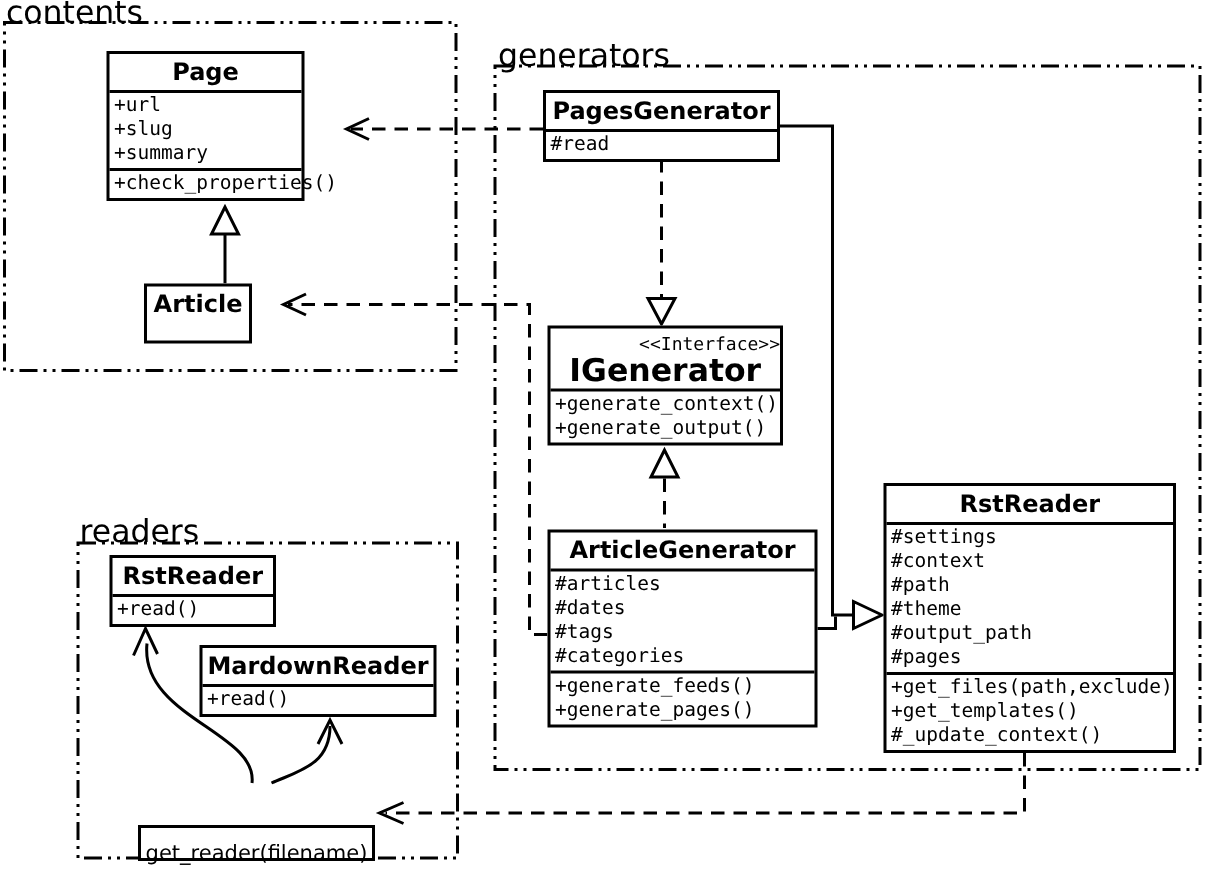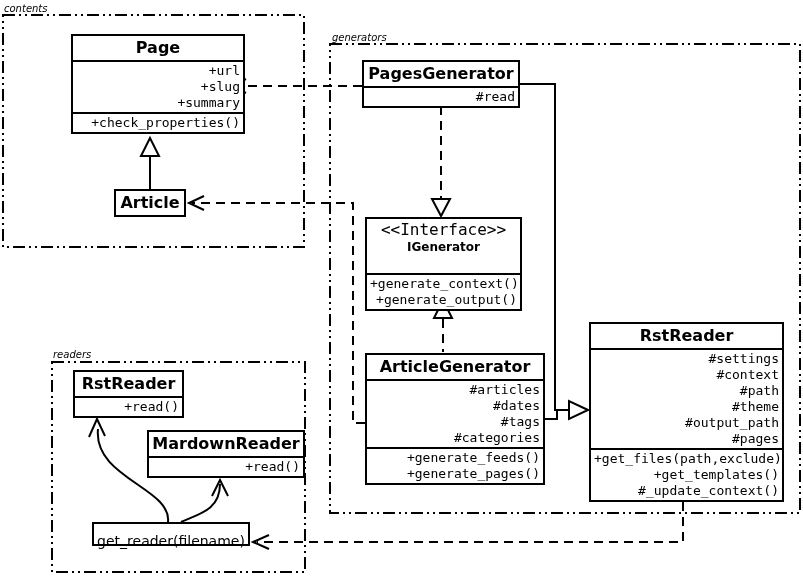--- a/index.html
+++ b/index.html
@@ -3,27 +3,27 @@
 <meta charset="utf-8">
 <style>
   html,body{margin:0;padding:0;background:#ffffff;}
   #diagram{position:relative;width:803px;height:579px;background:#ffffff;overflow:hidden;
            font-family:"DejaVu Sans",sans-serif;color:#000;}
   #wires{position:absolute;left:0;top:0;width:803px;height:579px;}
   #wires *{stroke:#000;stroke-width:2;fill:none;}
   #wires .pkg{stroke-dasharray:12 4 2 4 2 4;}
   #wires .dash{stroke-dasharray:9 6;}
   #wires .tri{fill:#fff;}
-  .pkg-label{position:absolute;font-size:10px;line-height:15px;white-space:nowrap;font-style:italic;}
+  .pkg-label{position:absolute;font-size:21px;line-height:15px;white-space:nowrap;}
   .uml-class{position:absolute;background:#fff;border:2px solid #000;box-sizing:border-box;}
   .uml-title{font-weight:bold;font-size:16px;line-height:24px;text-align:center;white-space:nowrap;}
-  .uml-sect{border-top:2px solid #000;padding:1px 3px;text-align:right;}
+  .uml-sect{border-top:2px solid #000;padding:1px 3px;}
   .uml-line{font-family:"DejaVu Sans Mono",monospace;font-size:13px;line-height:16px;white-space:pre;}
-  .uml-stereotype{font-family:"DejaVu Sans Mono",monospace;font-size:16px;line-height:15px;text-align:center;padding-top:3px;}
-  .uml-iface-name{font-weight:bold;font-size:12px;line-height:21px;text-align:center;padding-bottom:15px;}
+  .uml-stereotype{font-family:"DejaVu Sans Mono",monospace;font-size:12px;line-height:15px;text-align:right;padding-top:3px;}
+  .uml-iface-name{font-weight:bold;font-size:21px;line-height:21px;text-align:center;padding-bottom:1px;}
   .plain-box{position:absolute;background:#fff;border:2px solid #000;box-sizing:border-box;
              text-align:center;font-size:14px;}
 </style>
 </head>
 <body>
 
 <div id="diagram">
 
   <svg id="wires" viewBox="0 0 803 579">
 
@@ -57,33 +57,33 @@
     <polyline points="89,437 97,419 105,436"></polyline>
 
     <path d="M181,522 C199,514 220,510 220,484"></path>
     <polyline points="212,496 220,480 228,496"></polyline>
   </svg>
 
   <div class="pkg-label" style="left:4px;top:1px">contents</div>
   <div class="pkg-label" style="left:332px;top:30px">generators</div>
   <div class="pkg-label" style="left:53px;top:347px">readers</div>
 
-  <div class="uml-class" style="left:71px;top:34px;width:174px">
+  <div class="uml-class" style="left:71px;top:34px;width:132px">
     <div class="uml-title">Page</div>
     <div class="uml-sect">
       <div class="uml-line">+url</div>
       <div class="uml-line">+slug</div>
       <div class="uml-line">+summary</div>
     </div>
     <div class="uml-sect">
       <div class="uml-line">+check_properties()</div>
     </div>
   </div>
 
-  <div class="uml-class" style="left:114px;top:189px;width:72px;height:28px">
+  <div class="uml-class" style="left:96px;top:189px;width:72px;height:40px">
     <div class="uml-title">Article</div>
   </div>
 
   <div class="uml-class" style="left:362px;top:60px;width:158px">
     <div class="uml-title">PagesGenerator</div>
     <div class="uml-sect">
       <div class="uml-line">#read</div>
     </div>
   </div>
 
@@ -129,22 +129,22 @@
     </div>
   </div>
 
   <div class="uml-class" style="left:73px;top:370px;width:111px">
     <div class="uml-title">RstReader</div>
     <div class="uml-sect">
       <div class="uml-line">+read()</div>
     </div>
   </div>
 
-  <div class="uml-class" style="left:147px;top:430px;width:158px">
+  <div class="uml-class" style="left:133px;top:430px;width:158px">
     <div class="uml-title">MardownReader</div>
     <div class="uml-sect">
       <div class="uml-line">+read()</div>
     </div>
   </div>
 
-  <div class="plain-box" style="left:92px;top:522px;width:158px;height:24px;line-height:34px">get_reader(filename)</div>
+  <div class="plain-box" style="left:92px;top:550px;width:158px;height:24px;line-height:34px">get_reader(filename)</div>
 
 </div>
 
 </body></html>

